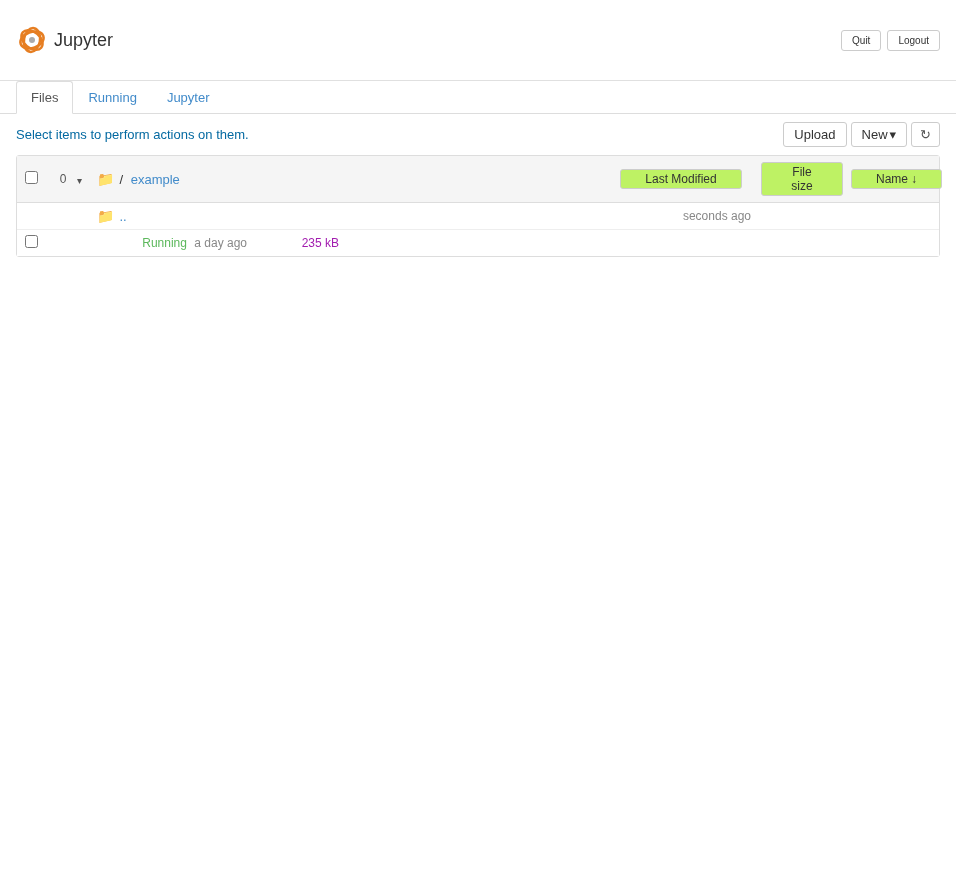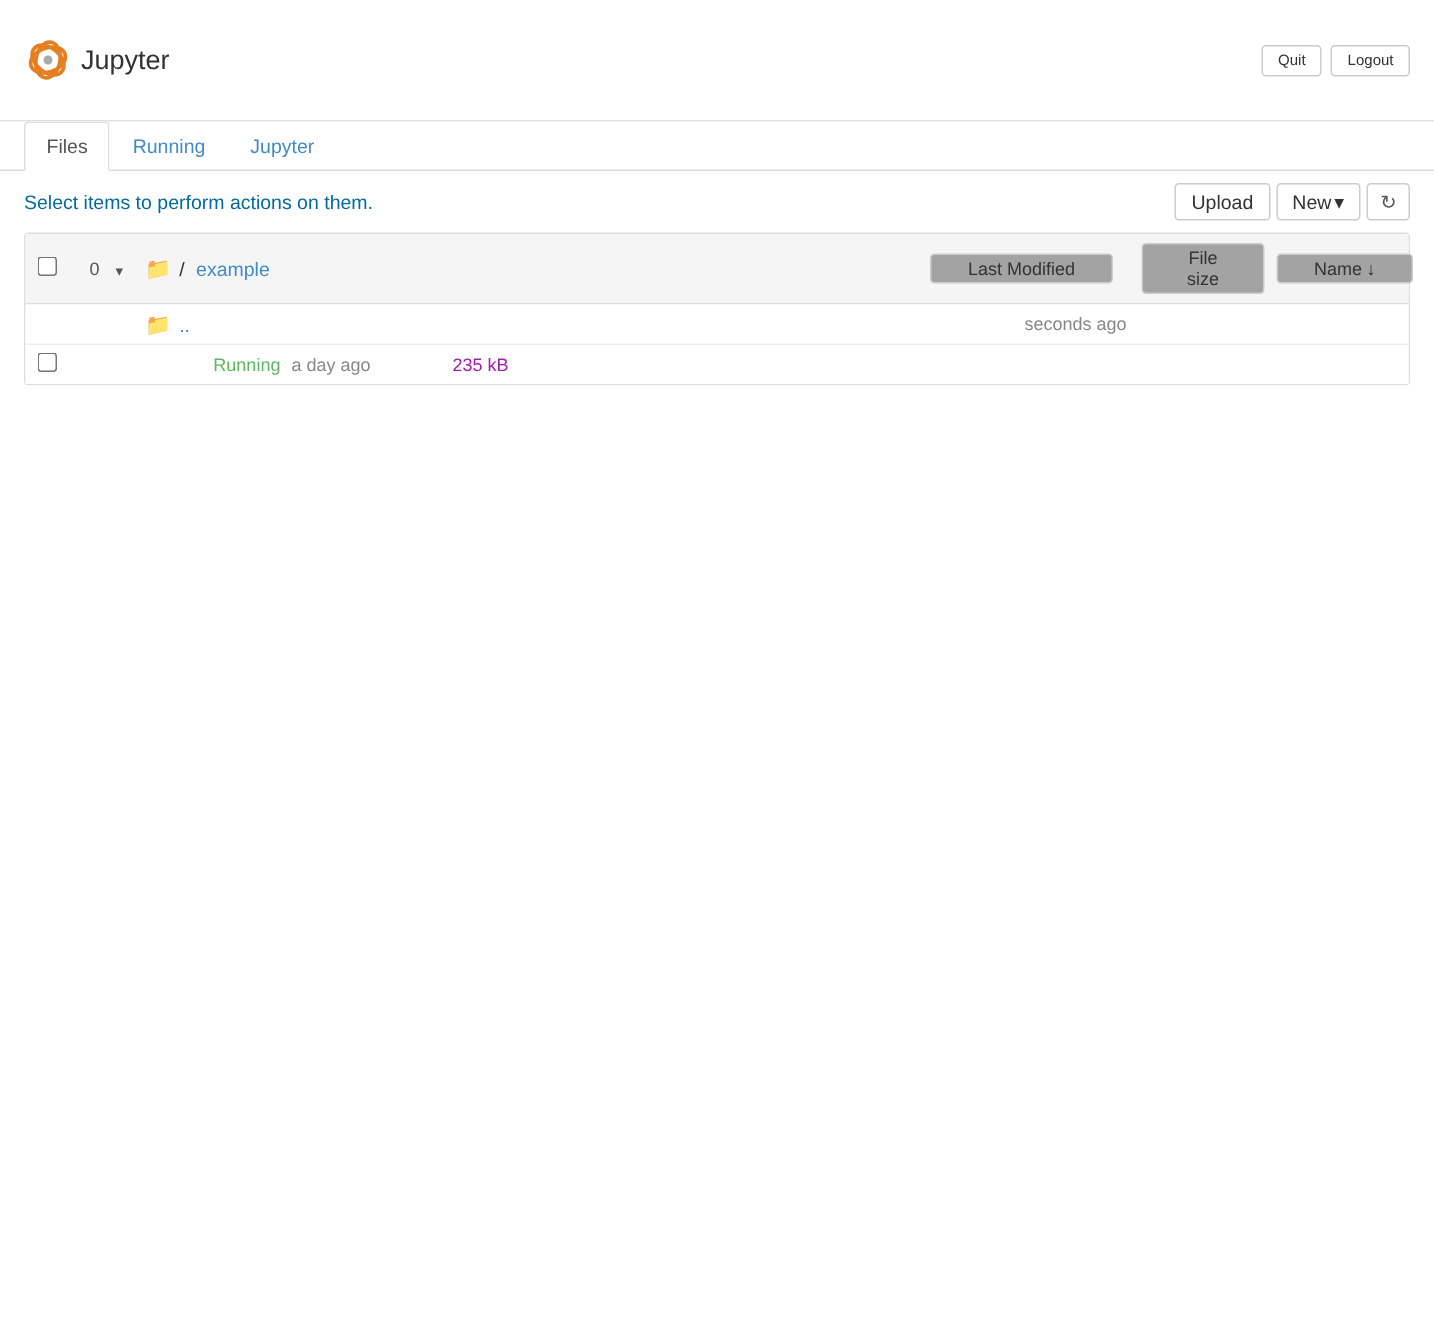--- a/index.html
+++ b/index.html
@@ -116,21 +116,21 @@
       text-align: center;
     }
     .col-dropdown { width: 20px; flex-shrink: 0; }
     .col-name { flex: 1; }
     .col-modified { width: 160px; flex-shrink: 0; text-align: center; }
     .col-size { width: 90px; flex-shrink: 0; text-align: right; padding-right: 8px; }
 
     .sort-btn {
       padding: 2px 24px;
       border: 1px solid #ccc;
-      background: #a3a3a3;
+      background: #bef264;
       border-radius: 3px;
       cursor: pointer;
       font-size: 12px;
       color: #333;
       display: inline-flex;
       align-items: center;
       gap: 3px;
     }
 
     .breadcrumb {

